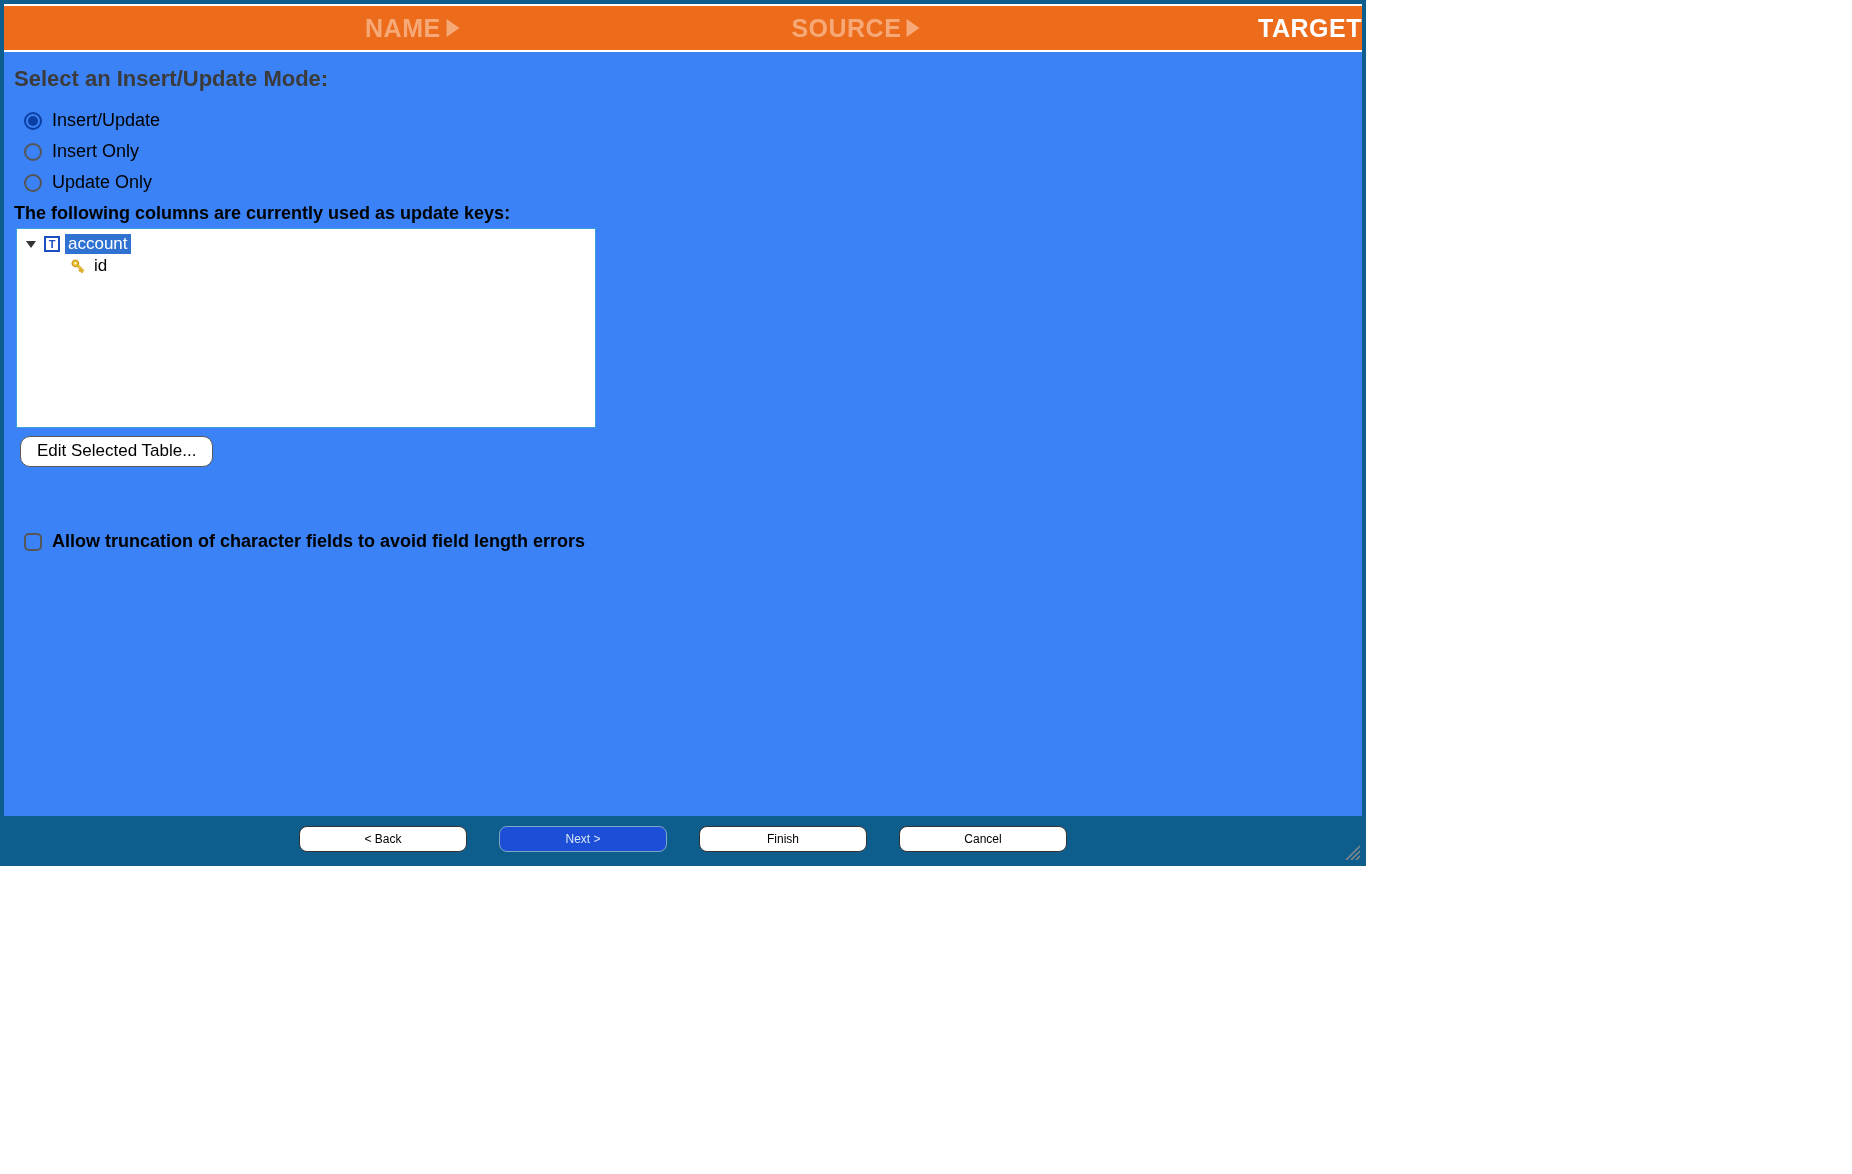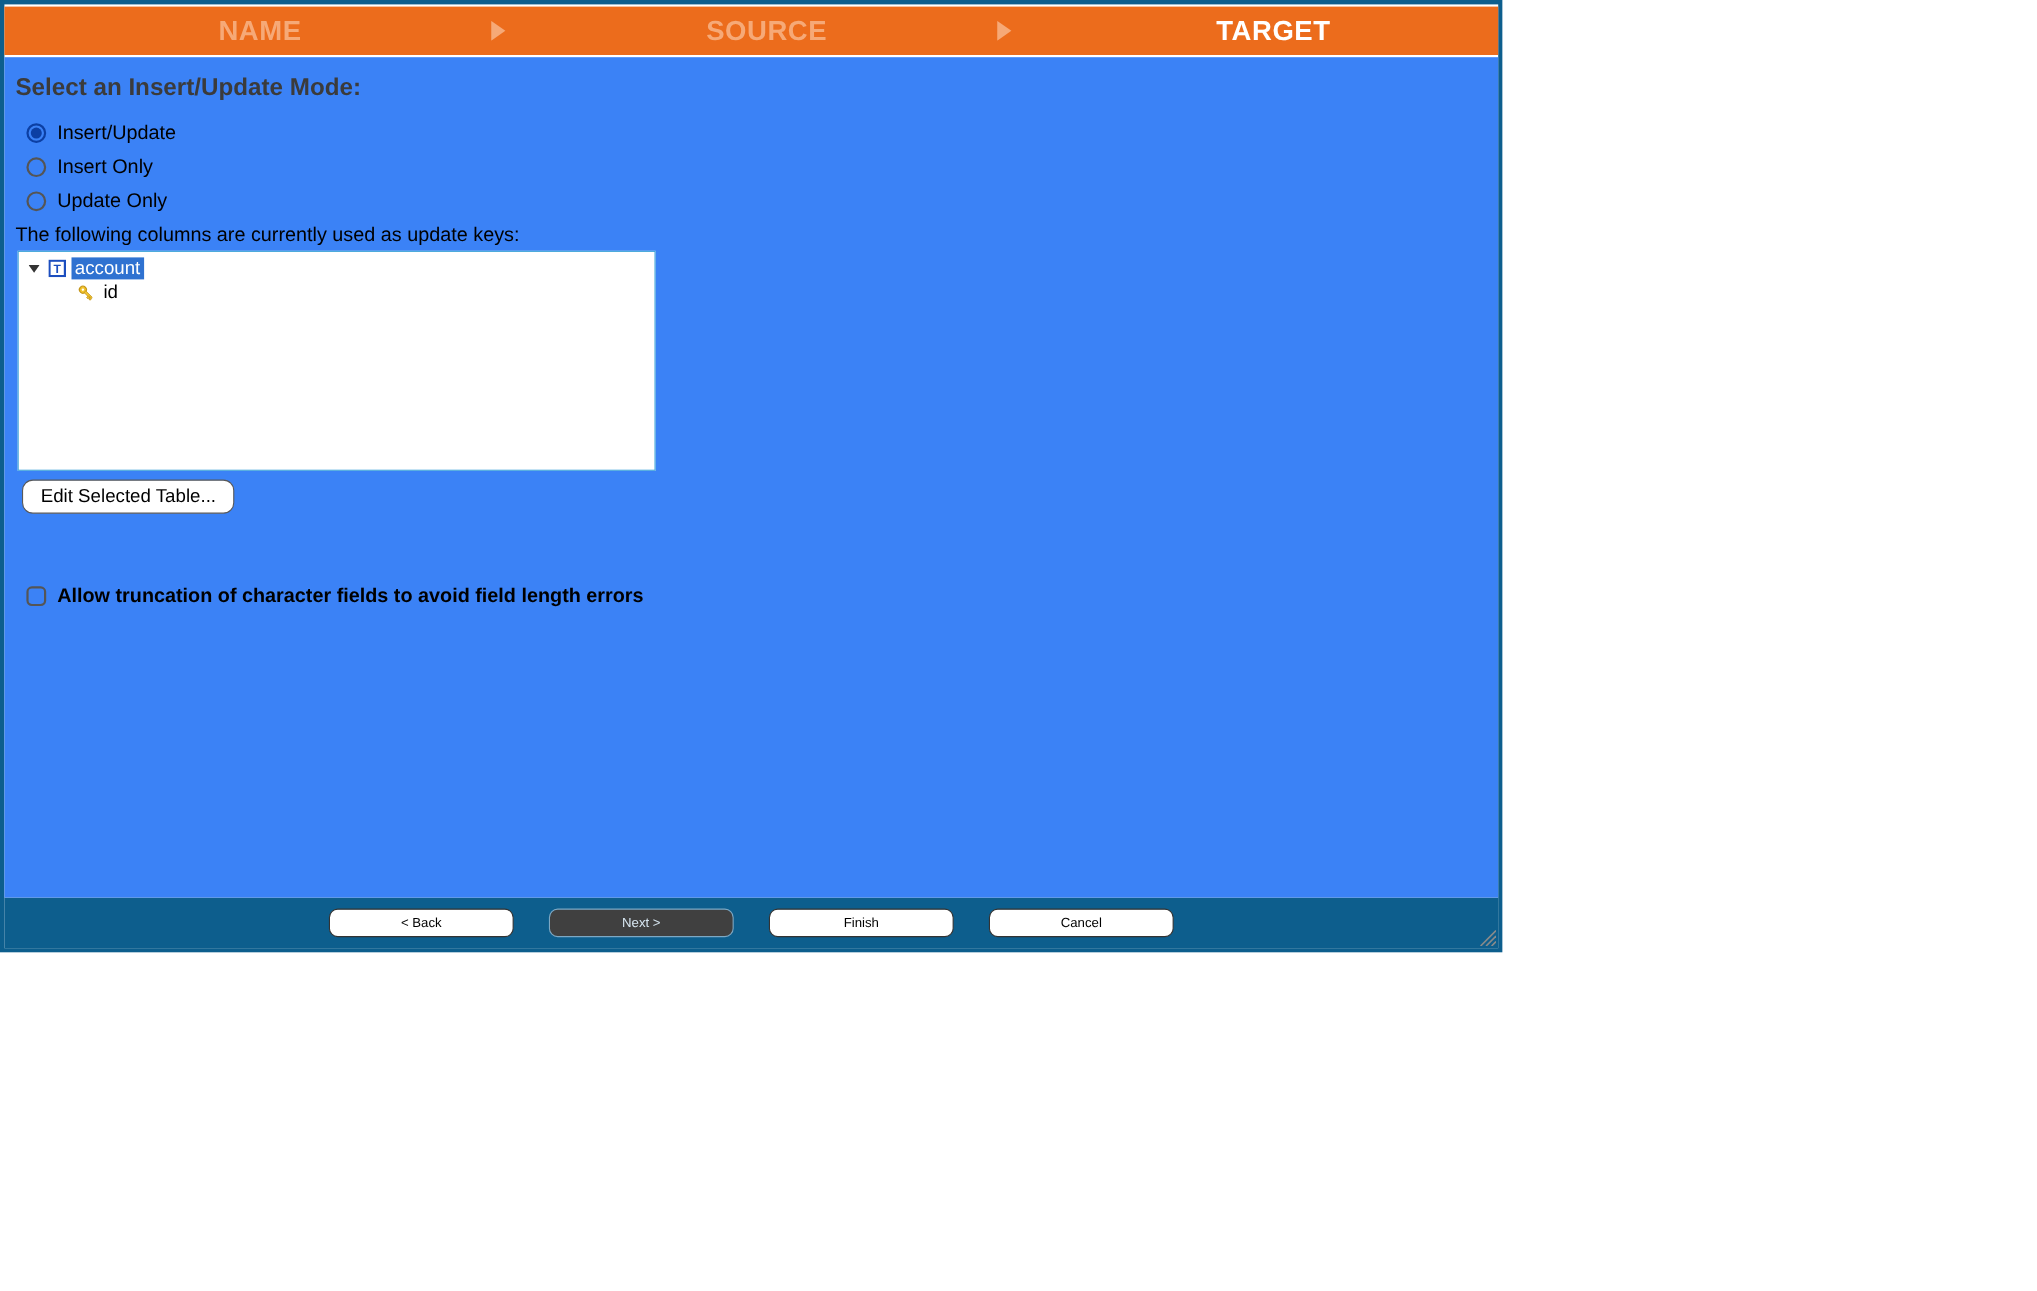--- a/index.html
+++ b/index.html
@@ -24,21 +24,21 @@
     align-items: center;
     color: #ffffff;
     font-weight: 800;
     font-size: 25px;
     letter-spacing: 0.5px;
     user-select: none;
     margin: 2px 0;
   }
   .step-slot {
     flex: 1;
-    text-align: center;
+    text-align: right;
     color: #f6a977; 
     margin-left: 28px;
   }
   .step-slot.active { color: #ffffff; }
   .step-arrow {
     width: 24px; display:flex; align-items:center; justify-content:center;
     color: #f6a977;
   }
   .step-arrow svg { fill: currentColor; }
 
@@ -70,21 +70,21 @@
     display:flex; align-items:center; justify-content:center;
     flex-shrink: 0;
   }
   .radio-row.selected .radio-outer { border-color: #0c3fa3; }
   .radio-inner {
     width: 10px; height: 10px; border-radius:50%;
     background: transparent;
   }
   .radio-row.selected .radio-inner { background:#0c3fa3; }
 
-  .keys-label { font-size: 18px; color:#000; margin: 0 0 4px 0; }
+  .keys-label { font-size: 18px; color:#000; margin: 0 0 4px 0; font-weight: bold; }
   .tree-box {
     width: 580px; height: 200px;
     background: #ffffff;
     border: 1.5px solid #3ba2d9;
     margin-left: 2px;
     padding: 4px 6px 4px 8px;
     font-size: 17px;
     overflow: auto;
   }
   .tree-node {
@@ -138,21 +138,21 @@
   .footer-btn {
     width: 168px; height: 26px;
     background:#ffffff;
     border:1.5px solid #333;
     border-radius: 8px;
     font-size: 12px;
     display:flex; align-items:center; justify-content:center;
     cursor:pointer;
   }
   .footer-btn.disabled {
-    background:#404040;
+    background:#1d4ed8;
     color:#d7e6f1;
     border-color:#7da8c4;
     cursor:default;
     text-align:center;
   }
 
   
   .resize-grip {
     position:absolute; right:2px; bottom:2px;
     width:18px; height:18px; pointer-events:none;

